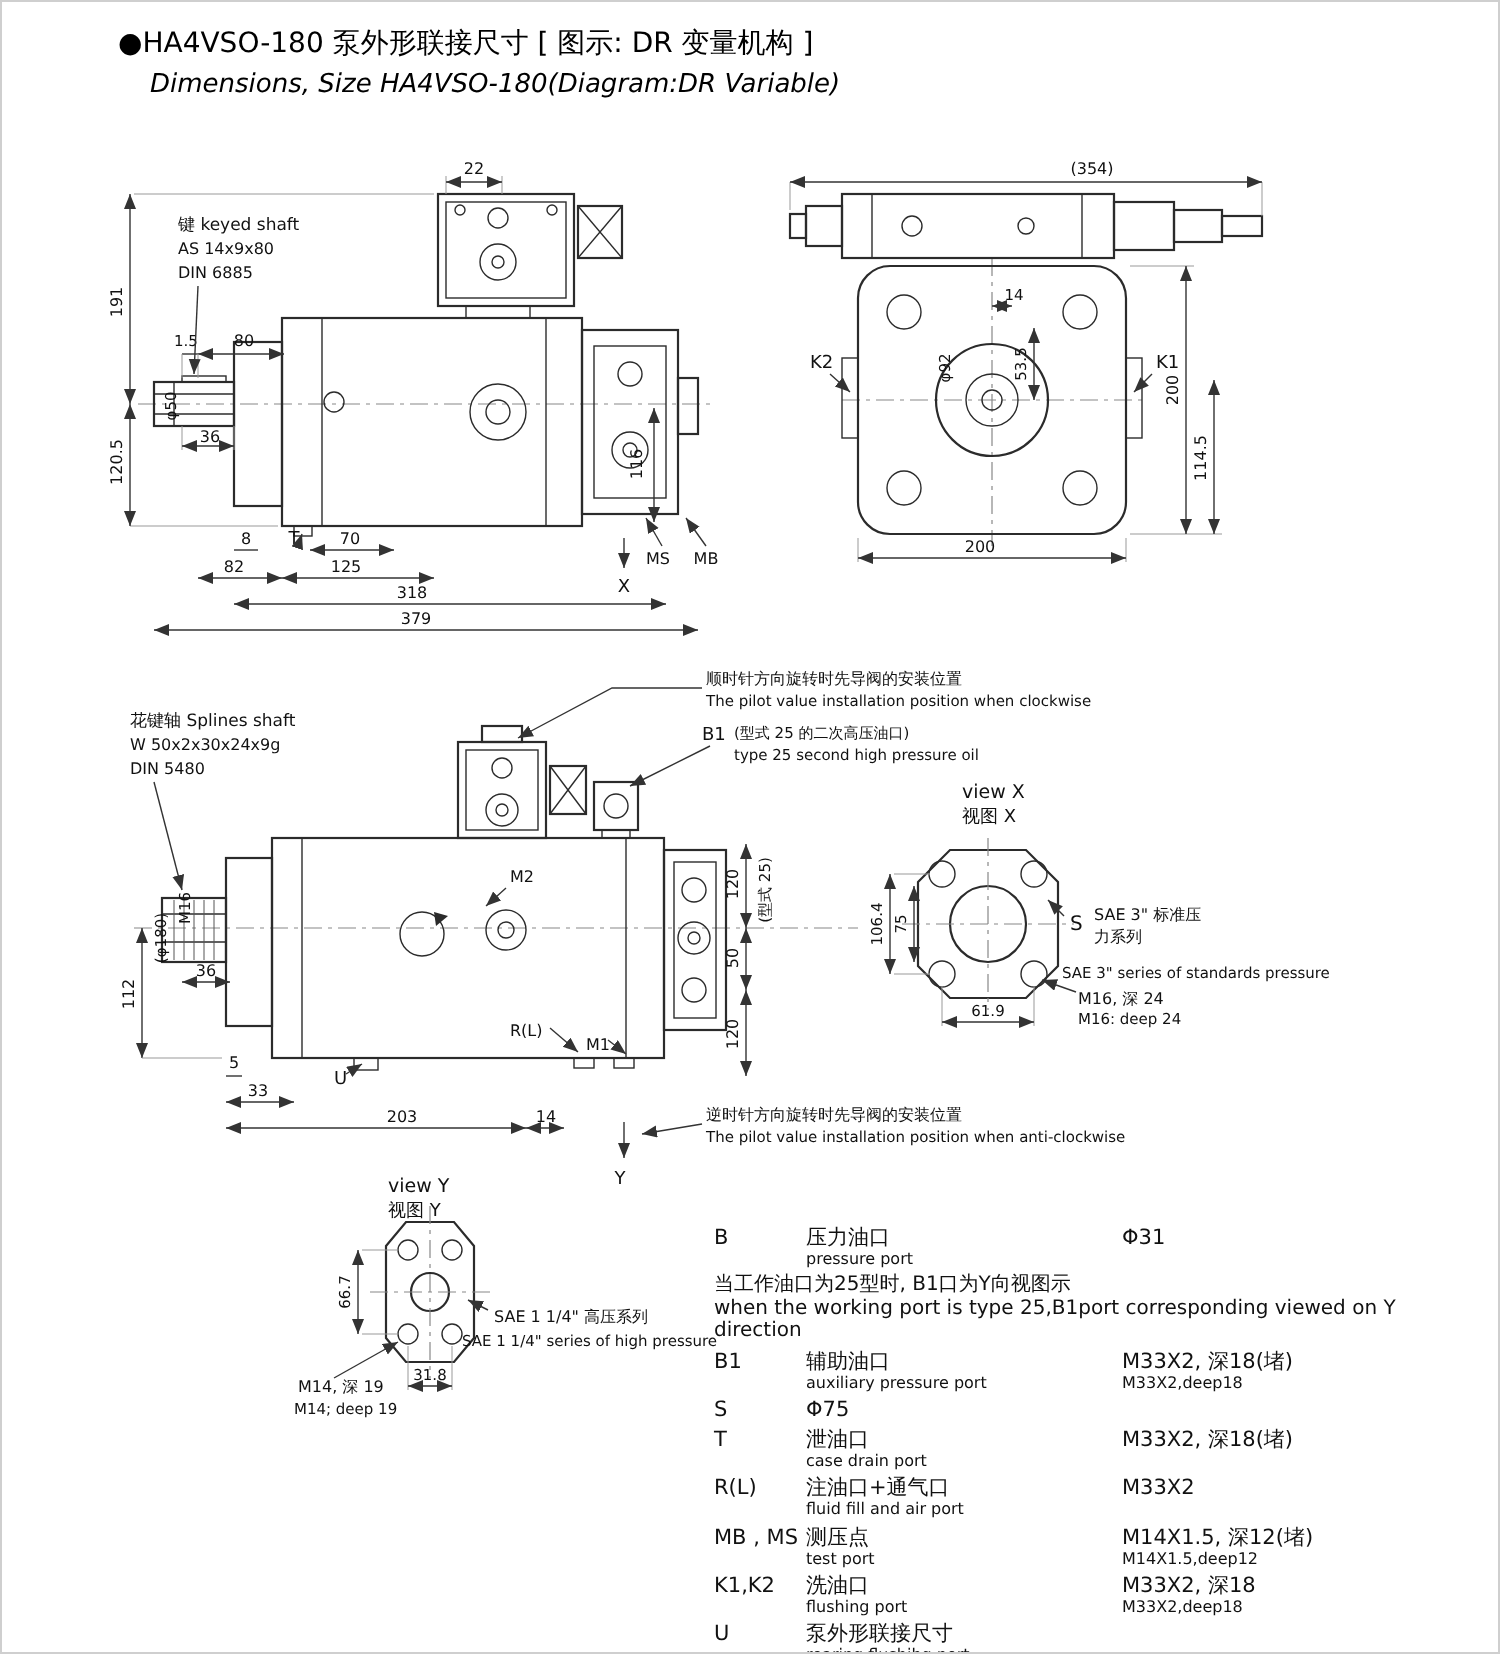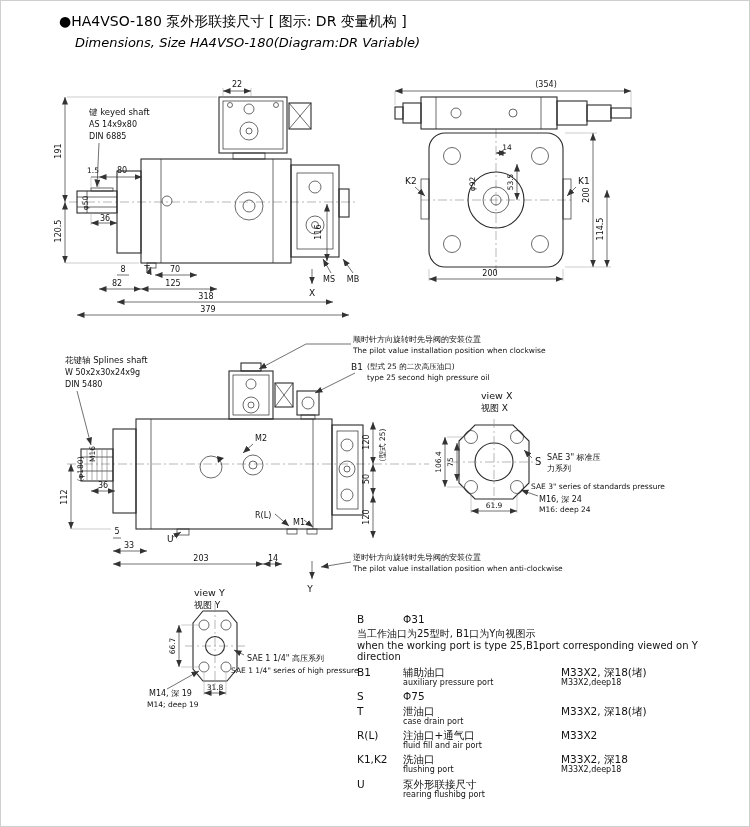--- a/index.html
+++ b/index.html
@@ -368,20 +368,24 @@
       <text x="230" y="672" class="t75">SAE 1 1/4" series of high pressure</text>
       <line x1="166" y1="688" x2="198" y2="670" class="ld" marker-end="url(#ae)"></line>
       <text x="148" y="695" class="t8">M14, 深 19</text>
       <text x="146" y="706" class="t75">M14; deep 19</text>
     </g>
   </svg>
 
   <div class="ptable">
     <div class="prow">
       <span class="pcode">B</span>
+      <span class="pname">
+        <span class="cnl">压力油口</span>
+        <span class="enl">pressure port</span>
+      </span>
       <span class="pspec">
         <span class="cnl">Φ31</span>
 
       </span>
     </div>
     <div class="pnote">
       <span class="cnl">当工作油口为25型时, B1口为Y向视图示</span>
       <span class="enl">when the working port is type 25,B1port corresponding viewed on Y direction</span>
     </div>
     <div class="prow">
@@ -418,20 +422,31 @@
       <span class="pname">
         <span class="cnl">注油口+通气口</span>
         <span class="enl">fluid fill and air port</span>
       </span>
       <span class="pspec">
         <span class="cnl">M33X2</span>
 
       </span>
     </div>
     <div class="prow">
+      <span class="pcode">MB , MS</span>
+      <span class="pname">
+        <span class="cnl">测压点</span>
+        <span class="enl">test port</span>
+      </span>
+      <span class="pspec">
+        <span class="cnl">M14X1.5, 深12(堵)</span>
+        <span class="enl">M14X1.5,deep12</span>
+      </span>
+    </div>
+    <div class="prow">
       <span class="pcode">K1,K2</span>
       <span class="pname">
         <span class="cnl">洗油口</span>
         <span class="enl">flushing port</span>
       </span>
       <span class="pspec">
         <span class="cnl">M33X2, 深18</span>
         <span class="enl">M33X2,deep18</span>
       </span>
     </div>

